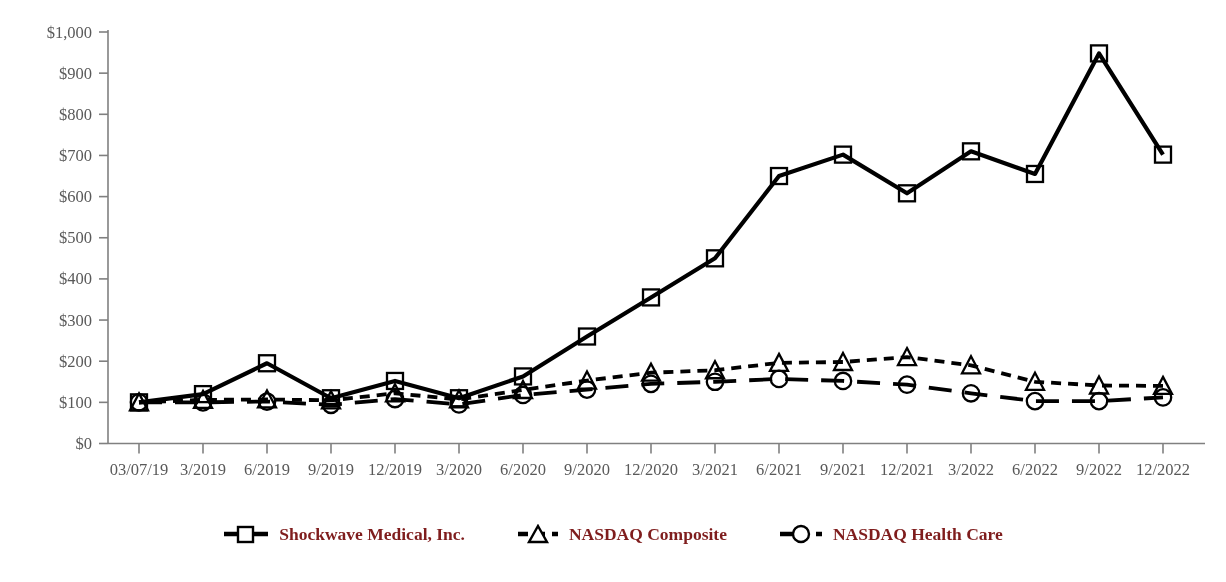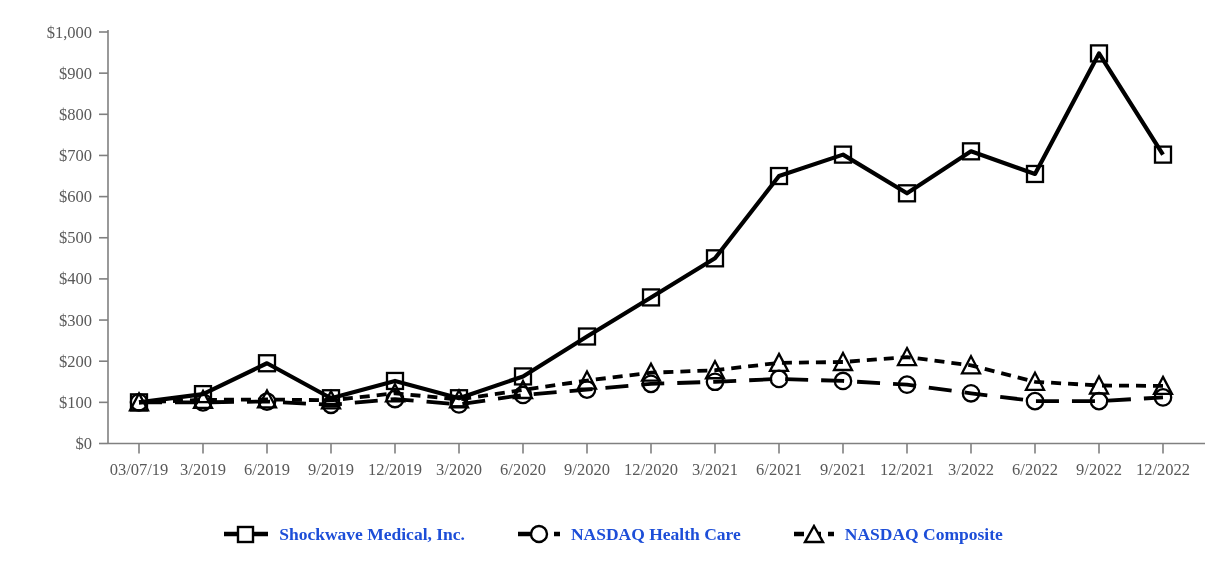--- a/index.html
+++ b/index.html
@@ -14,21 +14,21 @@
   #legend{
     position:absolute;
     left:0;top:516px;width:1226px;height:36px;
     display:flex;justify-content:center;align-items:center;
     gap:52px;
   }
   .legend-item{display:flex;align-items:center;gap:10px;}
   .legend-label{
     font-weight:bold;
     font-size:17.5px;
-    color:#1d4ed8;
+    color:#7f1d1d;
     white-space:nowrap;
   }
   .legend-icon{display:block;}
 </style>
 </head>
 <body>
 
 <div id="stage">
 
   <svg id="plot-svg" width="1226" height="582" viewBox="0 0 1226 582">
@@ -150,29 +150,29 @@
 
     <div class="legend-item">
       <svg class="legend-icon" width="46" height="20">
         <line x1="1" y1="10" x2="45" y2="10" stroke="#000" stroke-width="4.5"></line>
         <rect x="15" y="3" width="15" height="15" fill="#fff" stroke="#000" stroke-width="2.4"></rect>
       </svg>
       <span class="legend-label">Shockwave Medical, Inc.</span>
     </div>
 
     <div class="legend-item">
+      <svg class="legend-icon" width="42" height="20">
+        <line x1="1" y1="10" x2="41" y2="10" stroke="#000" stroke-width="4.5" stroke-dasharray="10 7"></line>
+        <polygon points="21,2 30,18 12,18" fill="#fff" stroke="#000" stroke-width="2.4"></polygon>
+      </svg>
+      <span class="legend-label">NASDAQ Composite</span>
+    </div>
+
+    <div class="legend-item">
       <svg class="legend-icon" width="44" height="20">
         <line x1="1" y1="10" x2="43" y2="10" stroke="#000" stroke-width="4.5" stroke-dasharray="24 12"></line>
         <circle cx="22" cy="10" r="8" fill="#fff" stroke="#000" stroke-width="2.4"></circle>
       </svg>
       <span class="legend-label">NASDAQ Health Care</span>
     </div>
 
-    <div class="legend-item">
-      <svg class="legend-icon" width="42" height="20">
-        <line x1="1" y1="10" x2="41" y2="10" stroke="#000" stroke-width="4.5" stroke-dasharray="10 7"></line>
-        <polygon points="21,2 30,18 12,18" fill="#fff" stroke="#000" stroke-width="2.4"></polygon>
-      </svg>
-      <span class="legend-label">NASDAQ Composite</span>
-    </div>
-
   </div>
 </div>
 
 </body></html>

